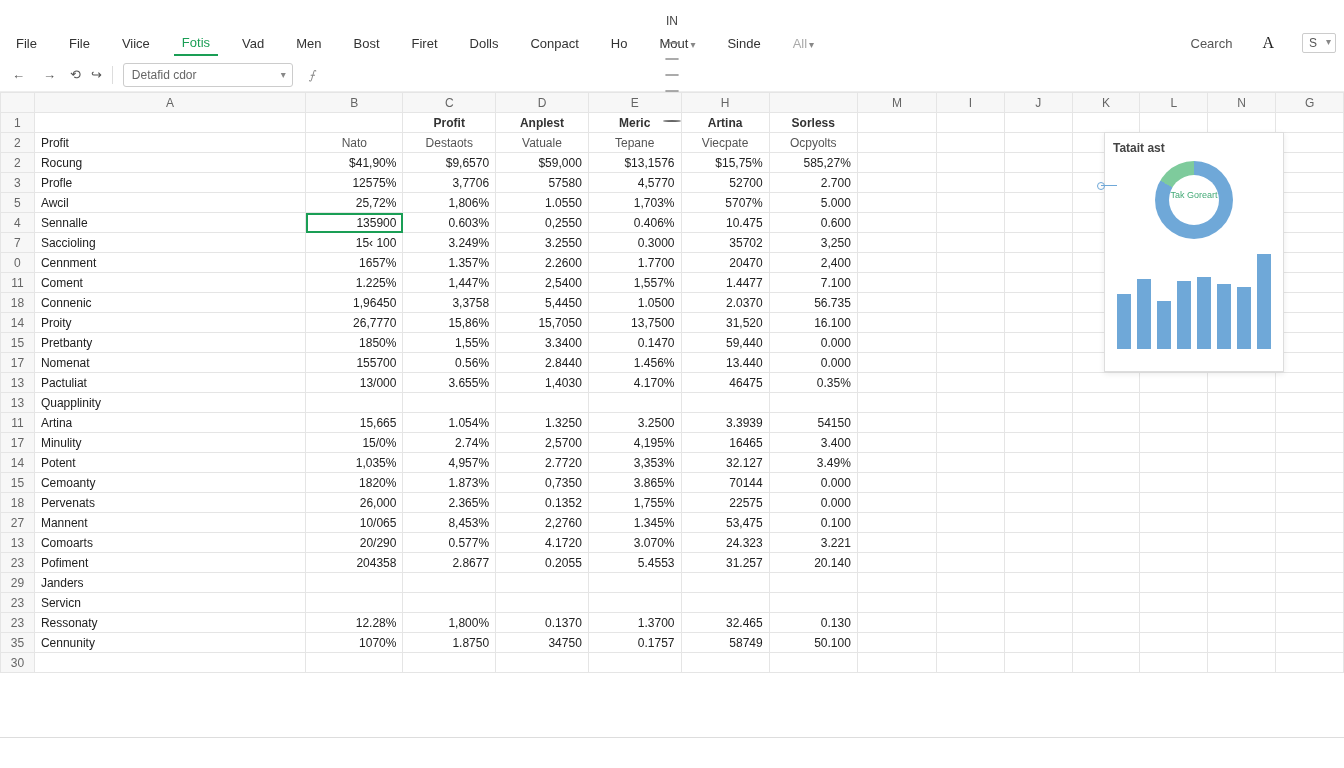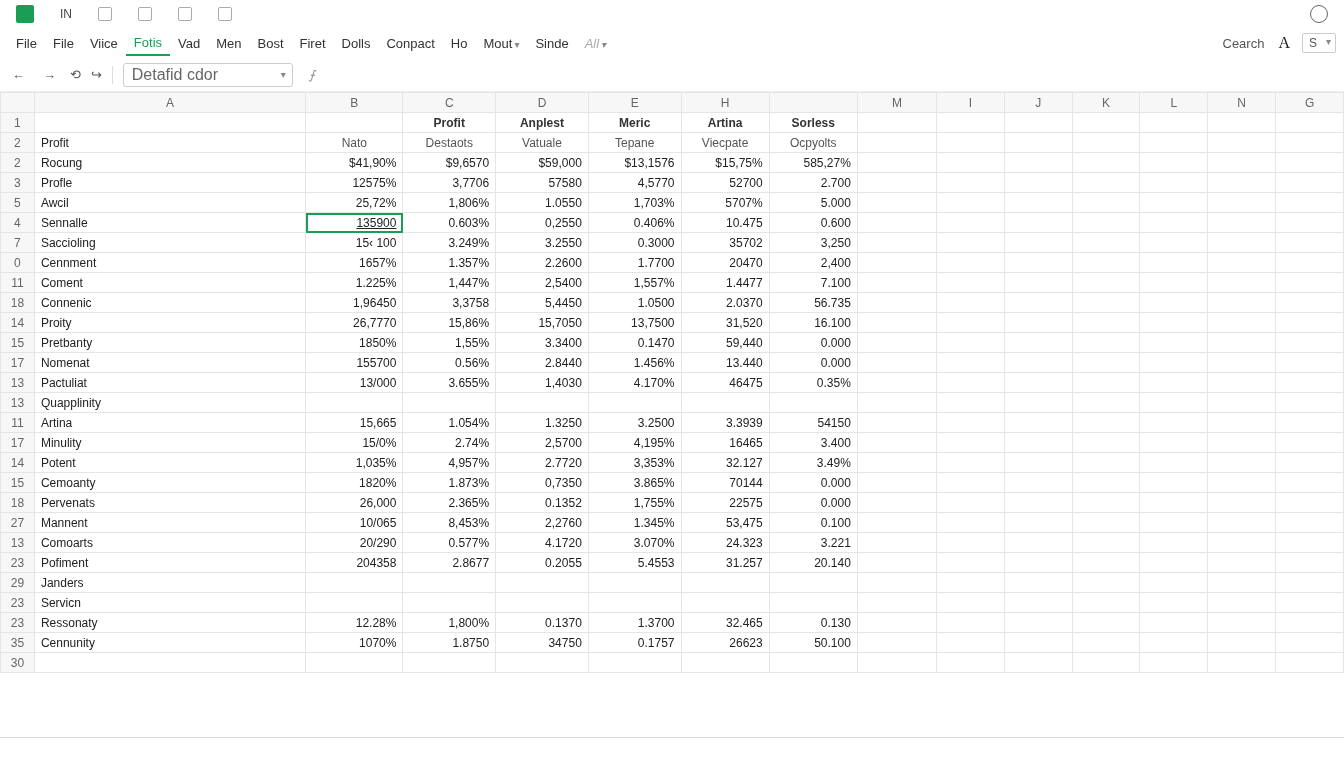--- a/index.html
+++ b/index.html
@@ -1,53 +1,53 @@
 <!DOCTYPE html>
 <html><head>
 <meta charset="utf-8">
 <style>
   * { margin: 0; padding: 0; box-sizing: border-box; }
   body { font-family: Arial, Helvetica, sans-serif; font-size: 13px; color: #222; background: #fff; overflow: hidden; width: 1344px; height: 768px; }
   
-  .titlebar { height: 28px; display: flex; align-items: center; padding: 0 16px; gap: 26px; }
+  .titlebar { height: 28px; display: flex; align-items: center; padding: 0 16px; gap: 14px; flex-direction: column; }
   .app-icon { width: 18px; height: 18px; background: #1a9e55; border-radius: 2px; }
   .tb-txt { font-size: 12px; color: #444; }
   .tb-ico { width: 14px; height: 14px; border: 1px solid #888; border-radius: 2px; opacity: .7; }
   .tb-spacer { flex: 1; }
   .avatar { width: 18px; height: 18px; border: 1.5px solid #666; border-radius: 50%; }
   
-  .menubar { height: 30px; display: flex; align-items: center; padding: 0 8px; gap: 0; }
+  .menubar { height: 30px; display: flex; align-items: center; padding: 0 8px; gap: 16px; }
   .menu-item { padding: 4px 8px; font-size: 13px; color: #333; cursor: pointer; }
   .menu-item.active { color: #1a9e55; border-bottom: 2px solid #1a9e55; }
-  .menu-item.dim { color: #aaa; font-style: italic; }
+  .menu-item.dim { color: #aaa; }
   .chev { font-size: 10px; color: #888; margin-left: 2px; }
   .menu-spacer { flex: 1; }
   .search-label { color: #555; margin-right: 8px; }
   .fmt-a { font-family: Georgia, serif; font-size: 16px; padding: 0 6px; }
   .sel-box { border: 1px solid #ccc; border-radius: 2px; padding: 2px 18px 2px 6px; font-size: 12px; color: #555; margin-left: 6px; position: relative; }
   .sel-box::after { content: "▾"; position: absolute; right: 4px; top: 2px; font-size: 10px; color: #888; }
   
   .toolbar { height: 34px; display: flex; align-items: center; padding: 0 8px; gap: 10px; border-bottom: 1px solid #eee; }
   .nav-arrow { font-size: 13px; color: #555; padding: 2px 4px; cursor: pointer; }
   .small-ico { font-size: 13px; color: #555; }
   .vsep { width: 1px; height: 18px; background: #ddd; }
-  .namebox { width: 170px; height: 24px; border: 1px solid #ccc; border-radius: 3px; display: flex; align-items: center; padding: 0 8px; font-size: 16px; color: #666; position: relative; }
+  .namebox { width: 170px; height: 24px; border: 1px solid #ccc; border-radius: 3px; display: flex; align-items: center; padding: 0 8px; font-size: 12px; color: #666; position: relative; }
   .namebox::after { content: "▾"; position: absolute; right: 6px; font-size: 10px; color: #888; }
   .fx { font-size: 12px; color: #888; font-style: italic; margin-left: 6px; }
   
   .grid-area { position: relative; height: 646px; overflow: hidden; border-bottom: 1px solid #ddd; }
   table.sheet { border-collapse: collapse; table-layout: fixed; width: 1344px; }
   table.sheet th, table.sheet td { border: 1px solid #e5e5e5; height: 20px; font-size: 12px; padding: 0 6px; white-space: nowrap; overflow: hidden; }
   table.sheet thead th { background: #f7f7f7; color: #666; font-weight: normal; text-align: center; }
   table.sheet thead th:first-child { width: 30px; }
   .rowhdr { background: #f7f7f7; color: #666; text-align: center; width: 30px; }
   .col-num { width: 80px; text-align: right; }
   .hdrcell { text-align: center !important; font-weight: 600; color: #333; }
   .subhdr { text-align: center !important; color: #555; }
-  .selcell { outline: 2px solid #1a9e55; outline-offset: -2px; text-decoration: underline; }
+  .selcell { outline: 2px solid #1a9e55; outline-offset: -2px; }
   thead th.selcol { background: #e8f3eb; }
   
   .chart-card { position: absolute; top: 40px; right: 60px; width: 180px; height: 240px; background: #fff; border: 1px solid #ddd; box-shadow: 0 2px 6px rgba(0,0,0,.08); padding: 8px; }
   .chart-title { font-size: 12px; font-weight: 600; color: #444; }
   .donut-wrap { display: flex; justify-content: center; margin: 6px 0 10px; position: relative; }
   .donut { width: 78px; height: 78px; border-radius: 50%; background: conic-gradient(#6fa8d8 0 300deg, #7ecb9c 300deg 360deg); position: relative; }
   .donut::after { content: ""; position: absolute; inset: 14px; background: #fff; border-radius: 50%; }
   .donut-lbl { position: absolute; font-size: 9px; color: #4a7; text-align: center; top: 30px; left: 0; right: 0; z-index: 2; line-height: 1.1; }
   .callout { position: absolute; left: -12px; top: 24px; width: 16px; height: 1px; background: #6fa8d8; }
   .callout::before { content: ""; position: absolute; left: -4px; top: -3px; width: 6px; height: 6px; border: 1px solid #6fa8d8; border-radius: 50%; }
@@ -586,21 +586,21 @@
           <td></td>
           <td></td>
         </tr>
         <tr>
           <td class="rowhdr">35</td>
     <td>Cennunity</td>
     <td class="col-num">1070%</td>
     <td class="col-num">1.8750</td>
     <td class="col-num">34750</td>
     <td class="col-num">0.1757</td>
-    <td class="col-num">26623</td>
+    <td class="col-num">58749</td>
     <td class="col-num">50.100</td>
     <td></td>
           <td></td>
           <td></td>
           <td></td>
           <td></td>
           <td></td>
           <td></td>
         </tr>
         <tr>
@@ -616,18 +616,38 @@
           <td></td>
           <td></td>
           <td></td>
           <td></td>
           <td></td>
           <td></td>
         </tr>
       </tbody>
   </table>
 
+  <div class="chart-card">
+    <div class="chart-title">Tatait ast</div>
+    <div class="donut-wrap">
+      <div class="callout"></div>
+      <div class="donut">
+        <div class="donut-lbl">Tak
+Goreart</div>
+      </div>
+    </div>
+    <div class="bars" id="bars">
+        <div class="bar" style="height: 55%;"></div>
+        <div class="bar" style="height: 70%;"></div>
+        <div class="bar" style="height: 48%;"></div>
+        <div class="bar" style="height: 68%;"></div>
+        <div class="bar" style="height: 72%;"></div>
+        <div class="bar" style="height: 65%;"></div>
+        <div class="bar" style="height: 62%;"></div>
+        <div class="bar" style="height: 95%;"></div>
+      </div>
+  </div>
 </div>
 
 <div class="sheettabs">
   <div class="stab">Acornt</div>
   <div class="addtab">+</div>
 </div>
 
 </body></html>

